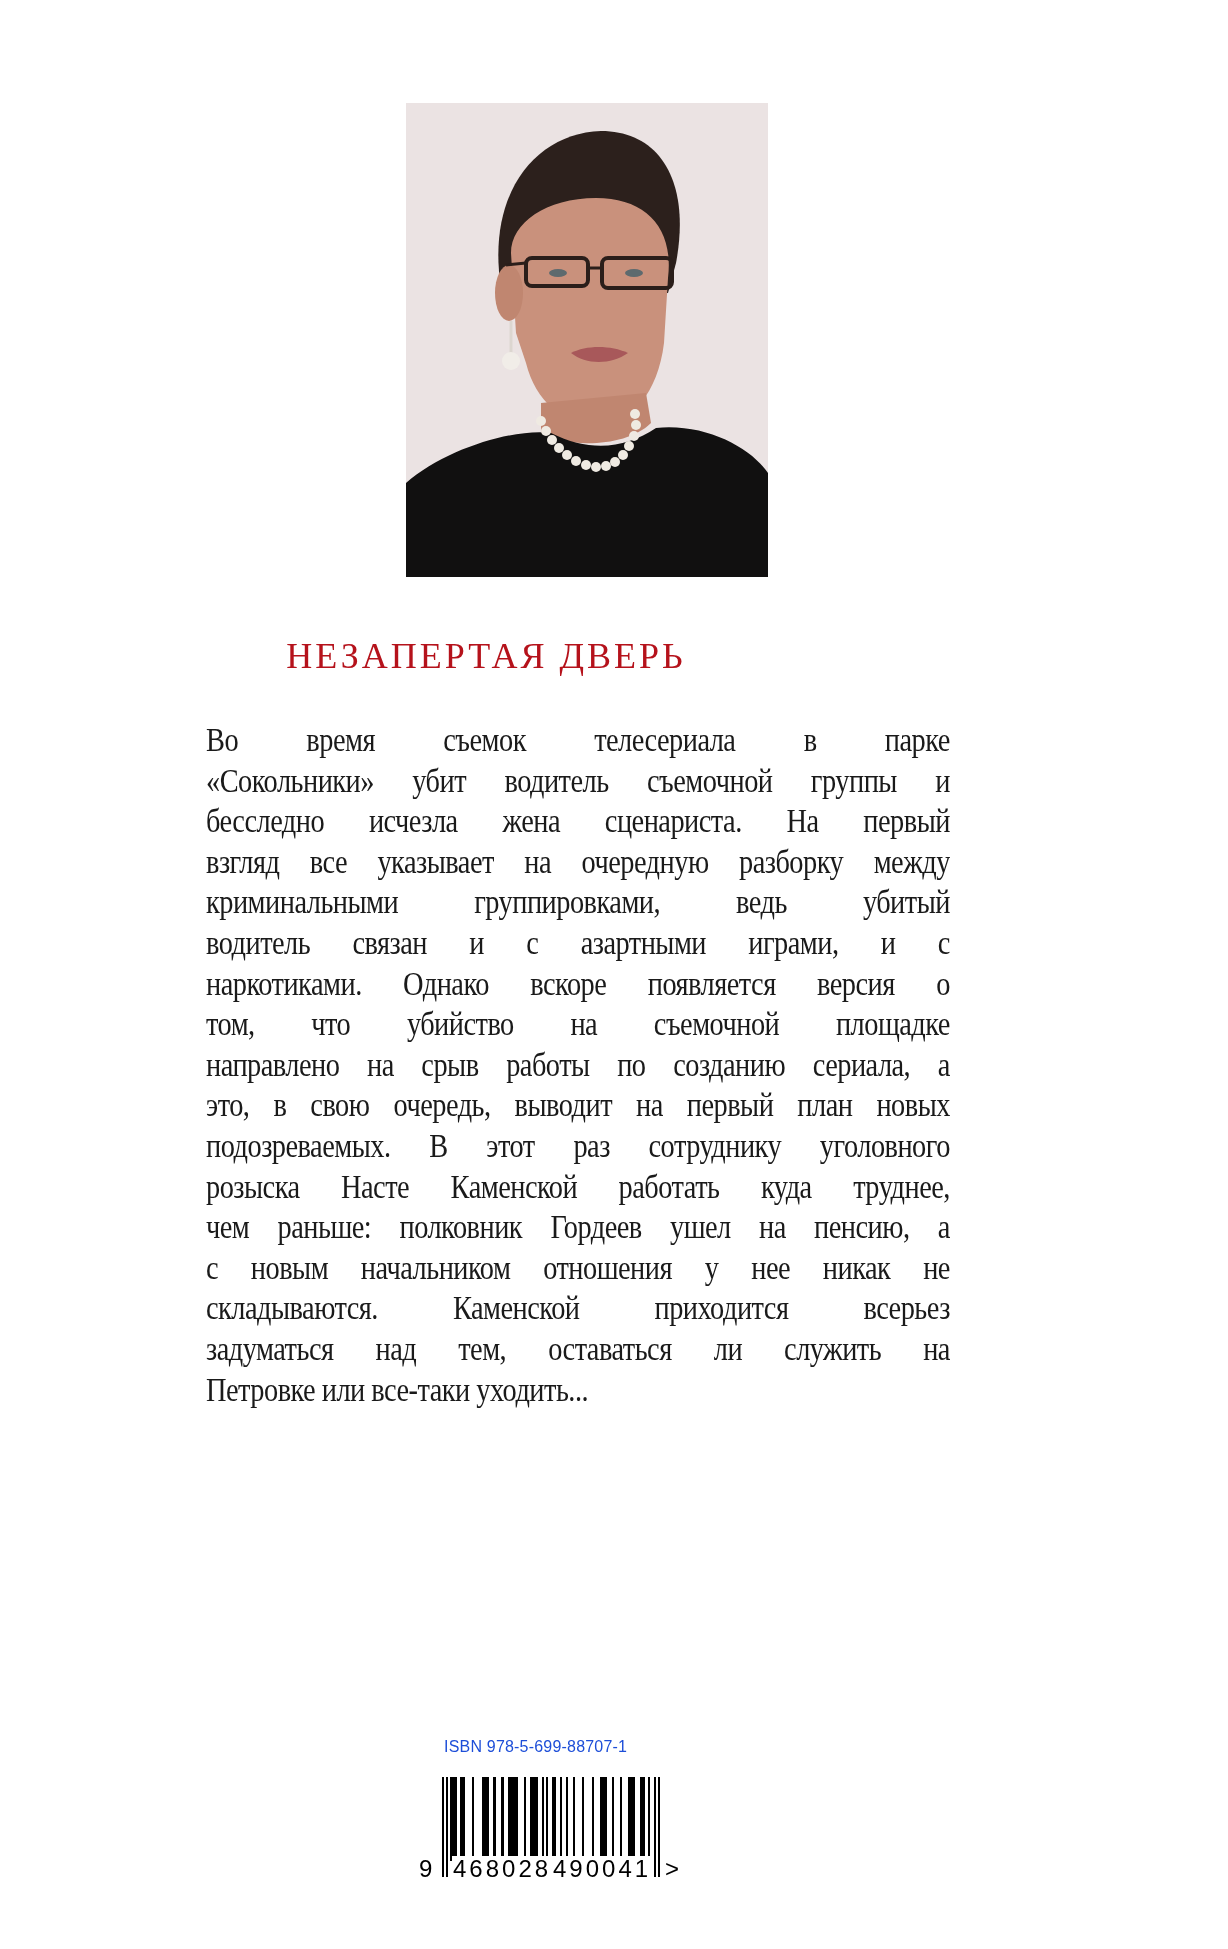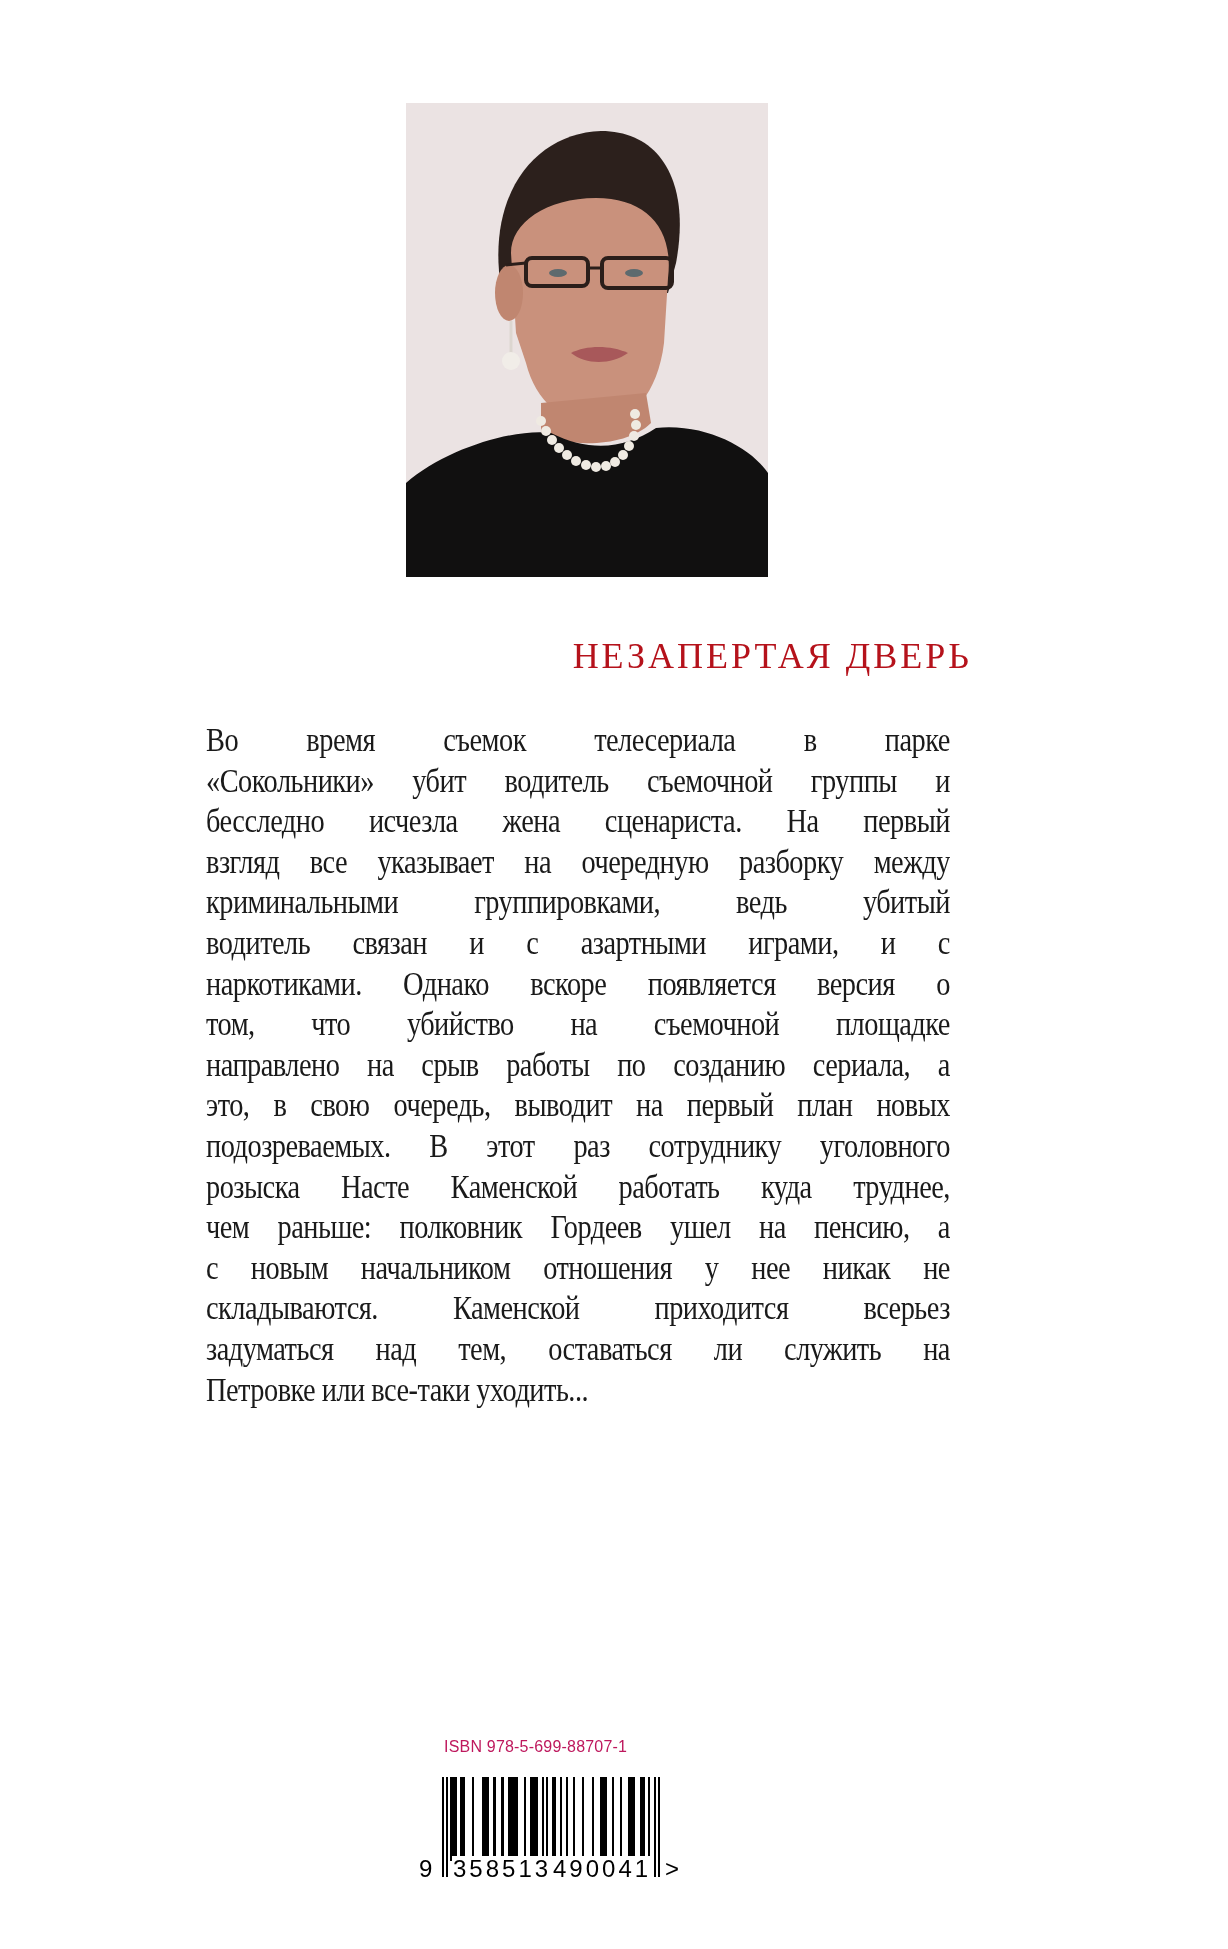--- a/index.html
+++ b/index.html
@@ -1,23 +1,23 @@
 <!DOCTYPE html>
 <html><head>
 <meta charset="utf-8">
 <style>
   html, body { margin: 0; padding: 0; background: #ffffff; }
   body { width: 1228px; height: 1949px; position: relative; overflow: hidden; font-family: "Liberation Serif", "DejaVu Serif", serif; }
   .photo { position: absolute; left: 406px; top: 103px; width: 362px; height: 474px; background: #ece4e4; overflow: hidden; }
   .photo svg { display: block; }
-  .title { position: absolute; left: 0; width: 972px; top: 632px; text-align: right; color: #b5121b; font-family: "Liberation Serif", "DejaVu Serif", serif; font-size: 36px; letter-spacing: 3px; line-height: 48px; }
+  .title { position: absolute; left: 0; width: 972px; top: 632px; text-align: center; color: #b5121b; font-family: "Liberation Serif", "DejaVu Serif", serif; font-size: 36px; letter-spacing: 3px; line-height: 48px; }
   .blurb { position: absolute; left: 206px; width: 744px; top: 720px; color: #1a1a1a; font-family: "Liberation Serif", "DejaVu Serif", serif; font-size: 33px; line-height: 40.6px; text-align: justify; letter-spacing: -0.6px; transform: scaleX(0.86); transform-origin: left top; width: 865px; }
   .blurb .ln { display: block; text-align: justify; text-align-last: justify; white-space: nowrap; overflow: hidden; }
   .blurb .ln.last { text-align-last: left; }
-  .isbn-text { position: absolute; left: 444px; top: 1738px; font-family: "Liberation Sans", "DejaVu Sans", sans-serif; font-size: 16px; color: #be185d; letter-spacing: 0.2px; }
+  .isbn-text { position: absolute; left: 444px; top: 1738px; font-family: "Liberation Sans", "DejaVu Sans", sans-serif; font-size: 16px; color: #1d4ed8; letter-spacing: 0.2px; }
   .barcode { position: absolute; left: 440px; top: 1777px; width: 250px; height: 100px; }
   .bd { position: absolute; top: 1856px; font-family: "Liberation Sans", "DejaVu Sans", sans-serif; font-size: 24px; color: #000; background: #fff; padding: 0 1px; line-height: 26px; }
 </style>
 </head>
 <body>
 
 <div class="photo">
   <svg width="362" height="474" viewBox="0 0 362 474" xmlns="http://www.w3.org/2000/svg">
     <rect width="362" height="474" fill="#ebe3e3"></rect>
 
@@ -114,15 +114,15 @@
     <rect x="180" y="0" width="2" height="84"></rect>
       <rect x="188" y="0" width="7" height="84"></rect>
     <rect x="200" y="0" width="5" height="84"></rect>
       <rect x="208" y="0" width="2" height="84"></rect>
     <rect x="214" y="0" width="2" height="100"></rect>
       <rect x="218" y="0" width="2" height="100"></rect>
   </g>
 </svg>
 
 <span class="bd" style="left:418px;">9</span>
-<span class="bd" style="left:452px; letter-spacing:3px;">358513</span>
+<span class="bd" style="left:452px; letter-spacing:3px;">468028</span>
 <span class="bd" style="left:552px; letter-spacing:3px;">490041</span>
 <span class="bd" style="left:664px;">&gt;</span>
 
 </body></html>

